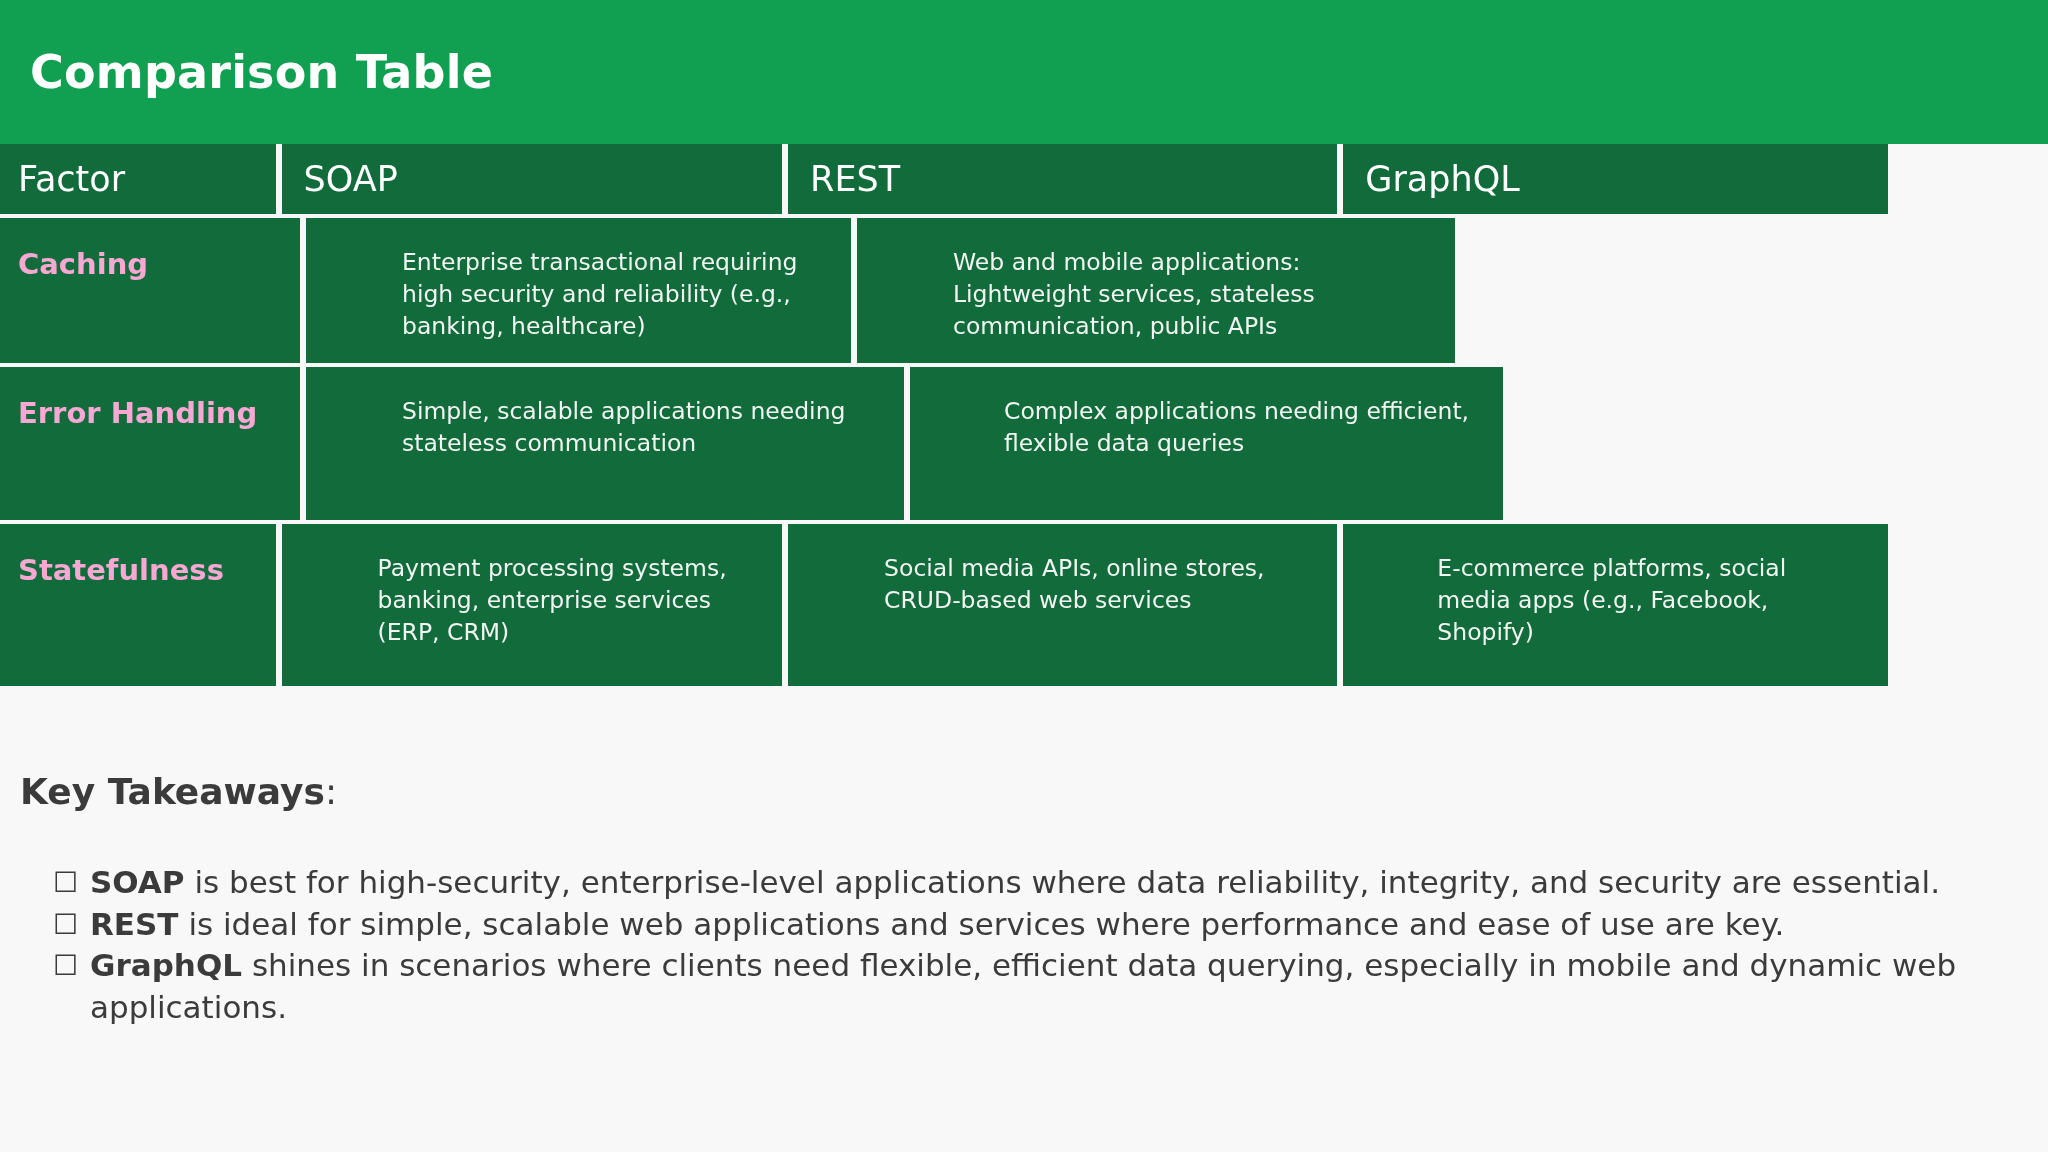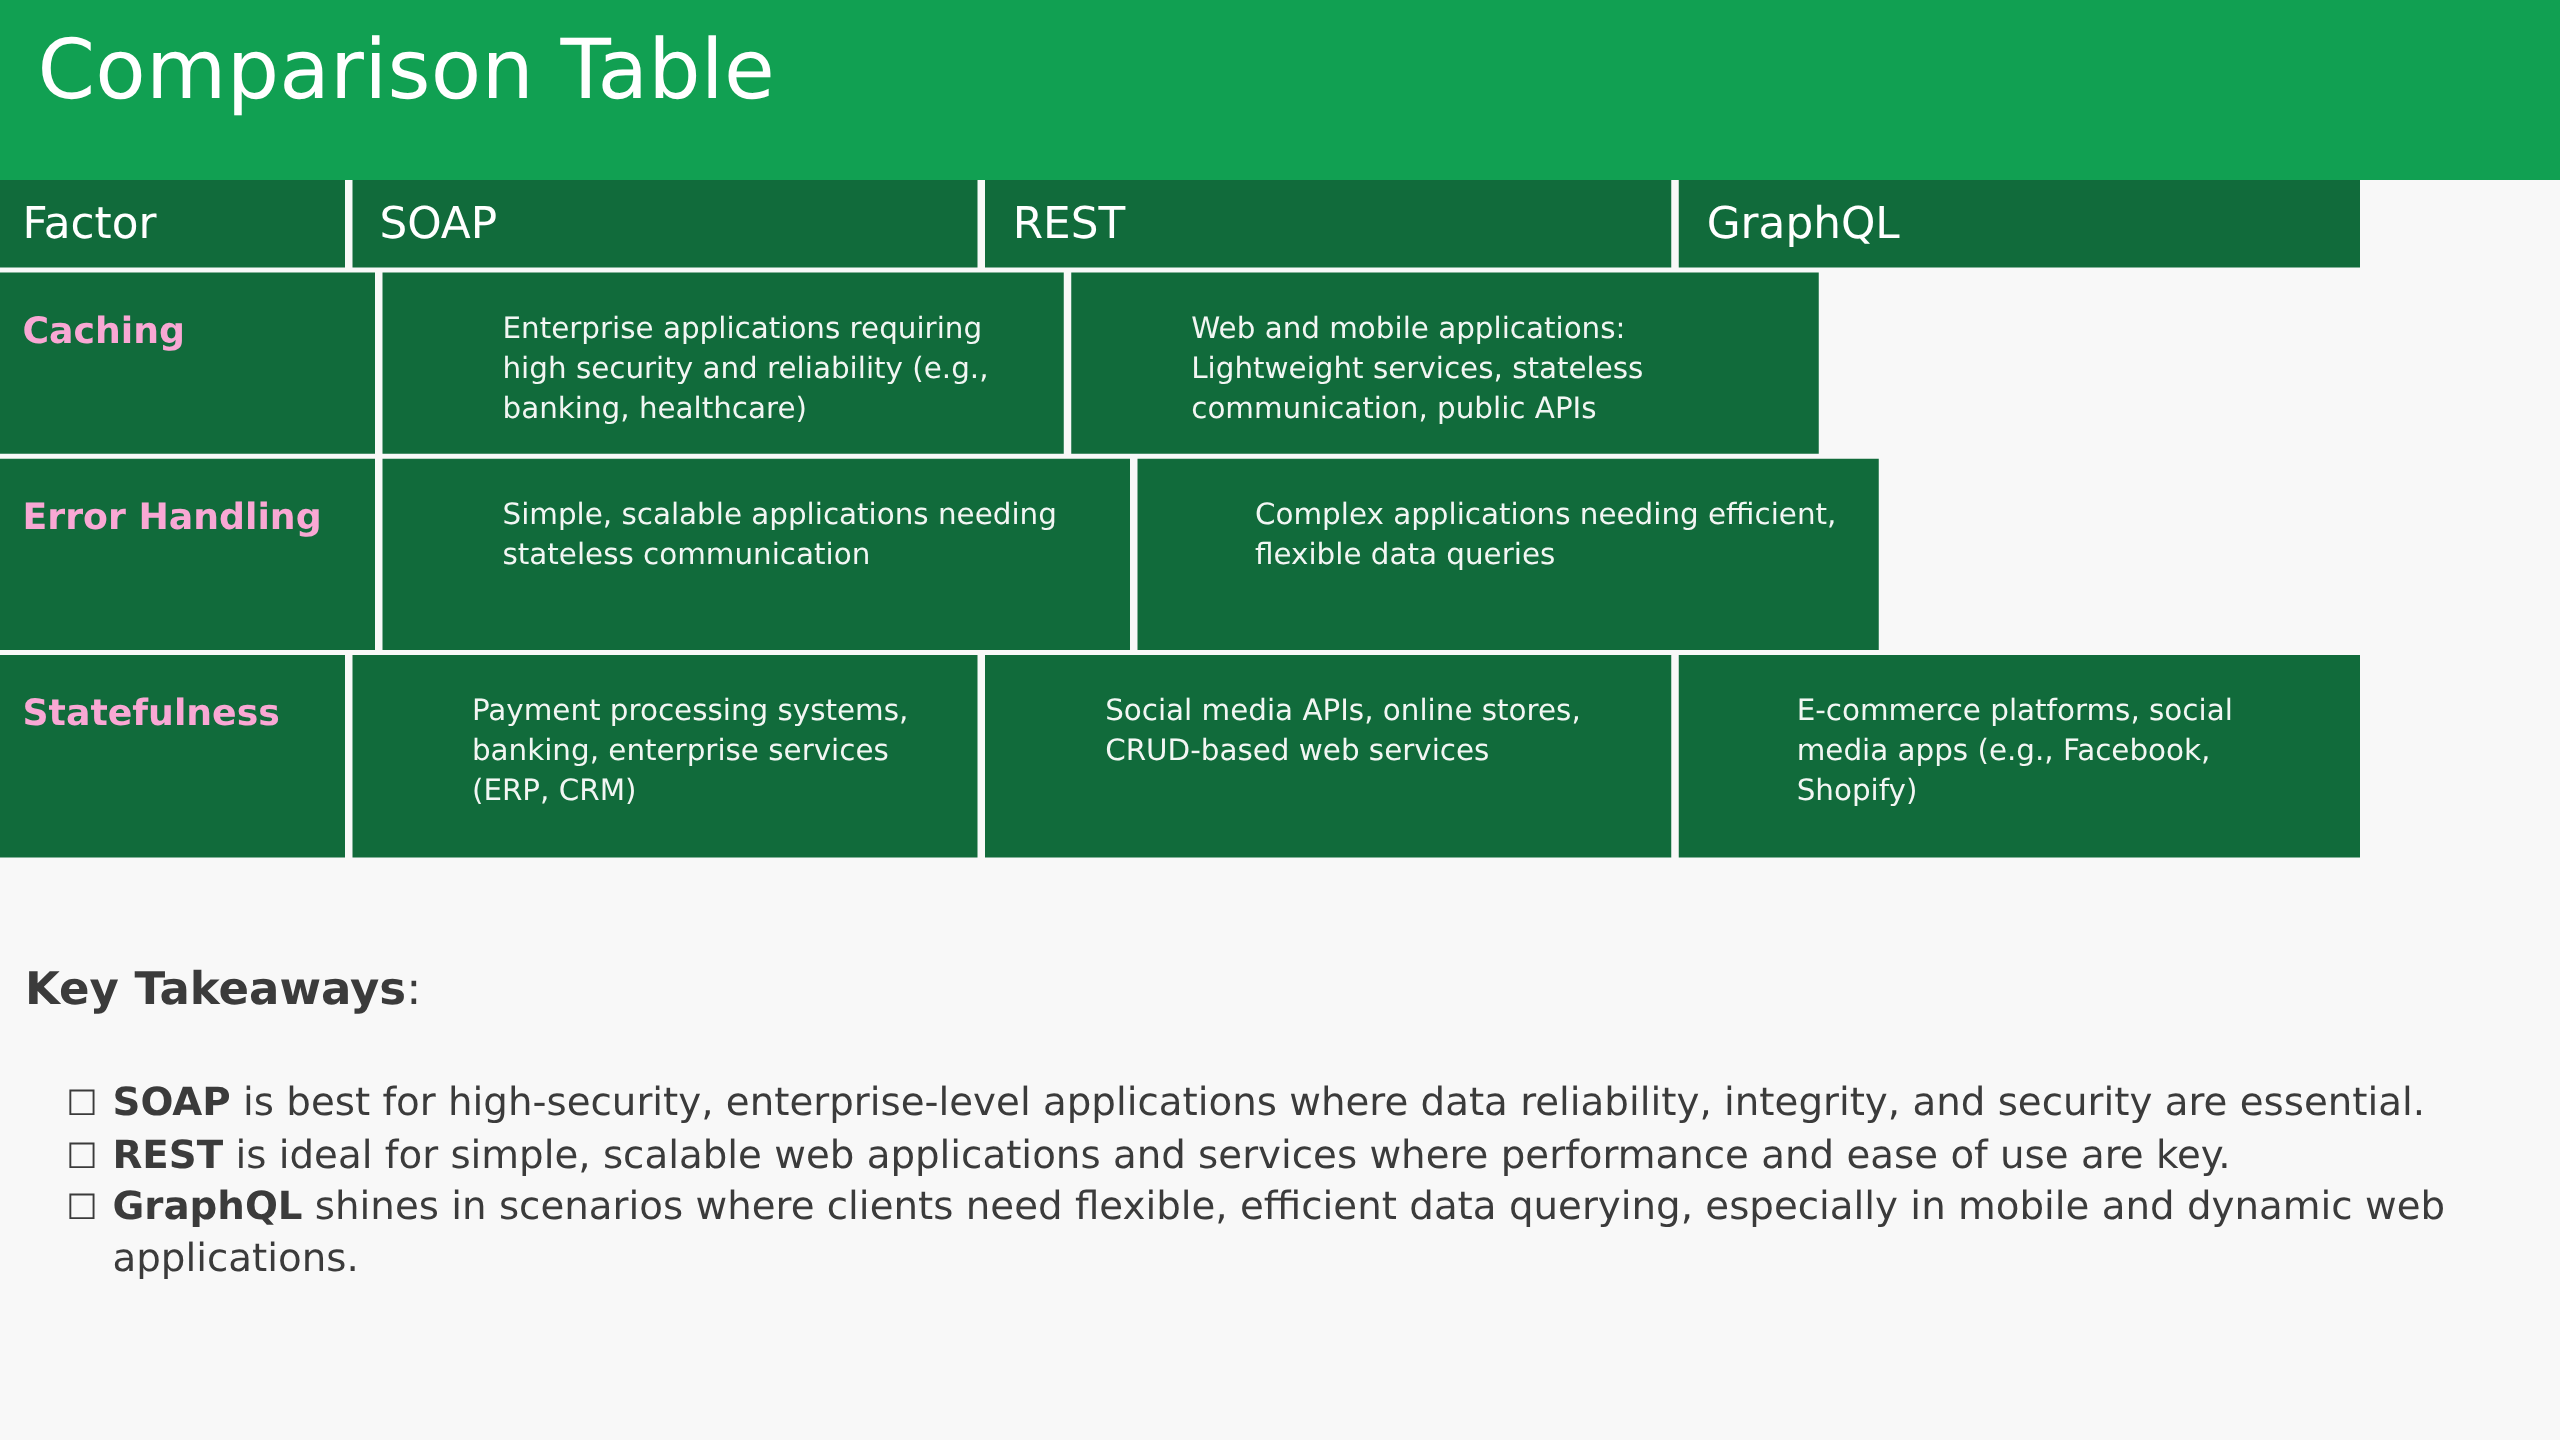--- a/index.html
+++ b/index.html
@@ -26,25 +26,25 @@
     position: absolute;
     left: 0;
     top: 0;
     width: 2048px;
     height: 144px;
     background: #11a052;
   }
   .title-text {
     position: absolute;
     left: 30px;
-    top: 14px;
-    font-size: 66px;
+    top: 30px;
+    font-size: 46px;
     line-height: 84px;
     color: #ffffff;
-    font-weight: 400;
+    font-weight: 700;
     letter-spacing: 0.2px;
     white-space: nowrap;
   }
 
   
   .table {
     position: absolute;
     left: 0;
     top: 144px;
     width: 2048px;
@@ -179,21 +179,21 @@
       <div class="cell c3">
         <div class="head-label">GraphQL</div>
       </div>
     </div>
 
     <div class="trow r0">
       <div class="cell c0">
         <div class="factor-label">Caching</div>
       </div>
       <div class="cell c1">
-        <div class="cell-text">Enterprise applications requiring high security and reliability (e.g., banking, healthcare)</div>
+        <div class="cell-text">Enterprise transactional requiring high security and reliability (e.g., banking, healthcare)</div>
       </div>
       <div class="cell c2">
         <div class="cell-text">Web and mobile applications: Lightweight services, stateless communication, public APIs</div>
       </div>
     </div>
 
     <div class="trow r1">
       <div class="cell c0">
         <div class="factor-label">Error Handling</div>
       </div>

